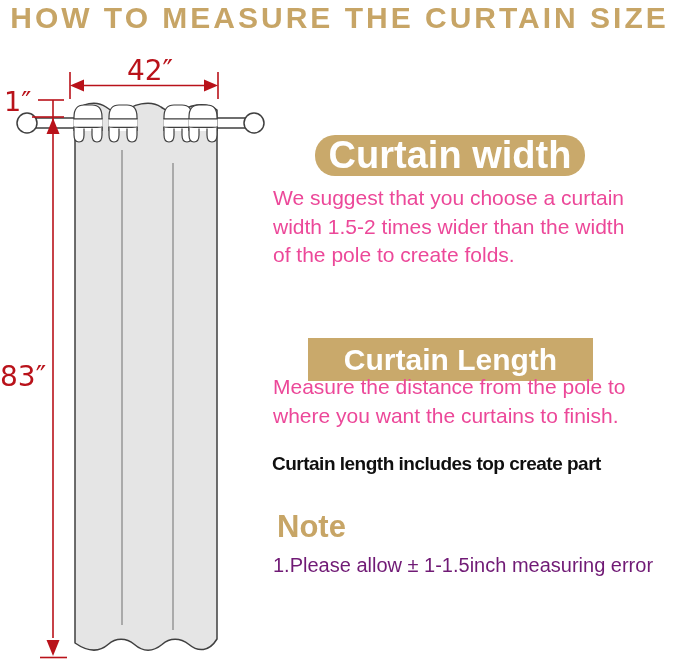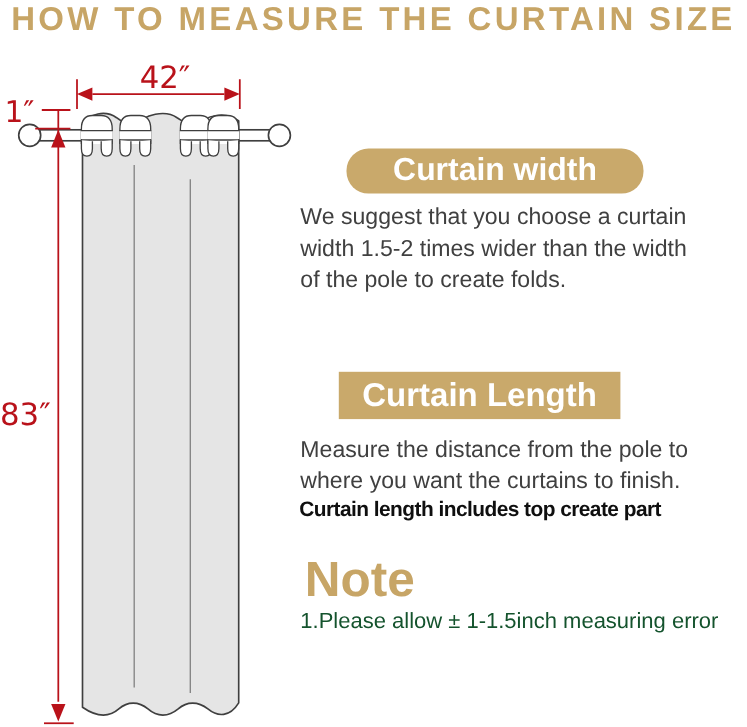--- a/index.html
+++ b/index.html
@@ -9,40 +9,40 @@
   }
   .title{
     position:absolute;top:0;left:0;width:679px;text-align:center;
     font-size:30px;font-weight:bold;letter-spacing:3px;line-height:36px;
     color:#C7A566;white-space:nowrap;
   }
   .banner{
     position:absolute;background:#C9A96B;color:#ffffff;font-weight:bold;
     text-align:center;
   }
-  #banner-width{left:315px;top:135px;width:270px;height:41px;line-height:41px;font-size:29px;border-radius:20px;}
-  #banner-length{left:308px;top:338px;width:256px;height:43px;line-height:43px;font-size:30px;}
+  #banner-width{left:315px;top:135px;width:270px;height:41px;line-height:41px;font-size:38px;border-radius:20px;}
+  #banner-length{left:308px;top:338px;width:285px;height:43px;line-height:43px;font-size:30px;}
   .para{
-    position:absolute;color:#404040;font-size:21px;line-height:28.5px;
+    position:absolute;color:#ec4899;font-size:21px;line-height:28.5px;
   }
   #para-width{left:273px;top:184px;width:372px;}
-  #para-length{left:273px;top:395px;width:372px;}
+  #para-length{left:273px;top:373px;width:372px;}
   .formula{
     position:absolute;color:#0F0F0F;font-weight:bold;font-size:19px;
     letter-spacing:-0.5px;white-space:nowrap;line-height:24px;
   }
   #formula-width{left:272px;top:269px;}
   #formula-length{left:272px;top:452px;}
   #note-heading{
-    position:absolute;left:277px;top:505px;font-size:45px;font-weight:bold;
+    position:absolute;left:277px;top:505px;font-size:31px;font-weight:bold;
     color:#C7A566;line-height:44px;
   }
   #note-list{
     position:absolute;left:273px;top:551px;width:390px;
-    color:#14532d;font-size:20px;line-height:29px;
+    color:#701a75;font-size:20px;line-height:29px;
   }
   #diagram{position:absolute;left:0;top:55px;width:270px;height:606px;}
   #diagram text{
     font-family:"DejaVu Sans","Liberation Sans",sans-serif;
     fill:#B9121A;
   }
 </style>
 </head>
 <body>
 

